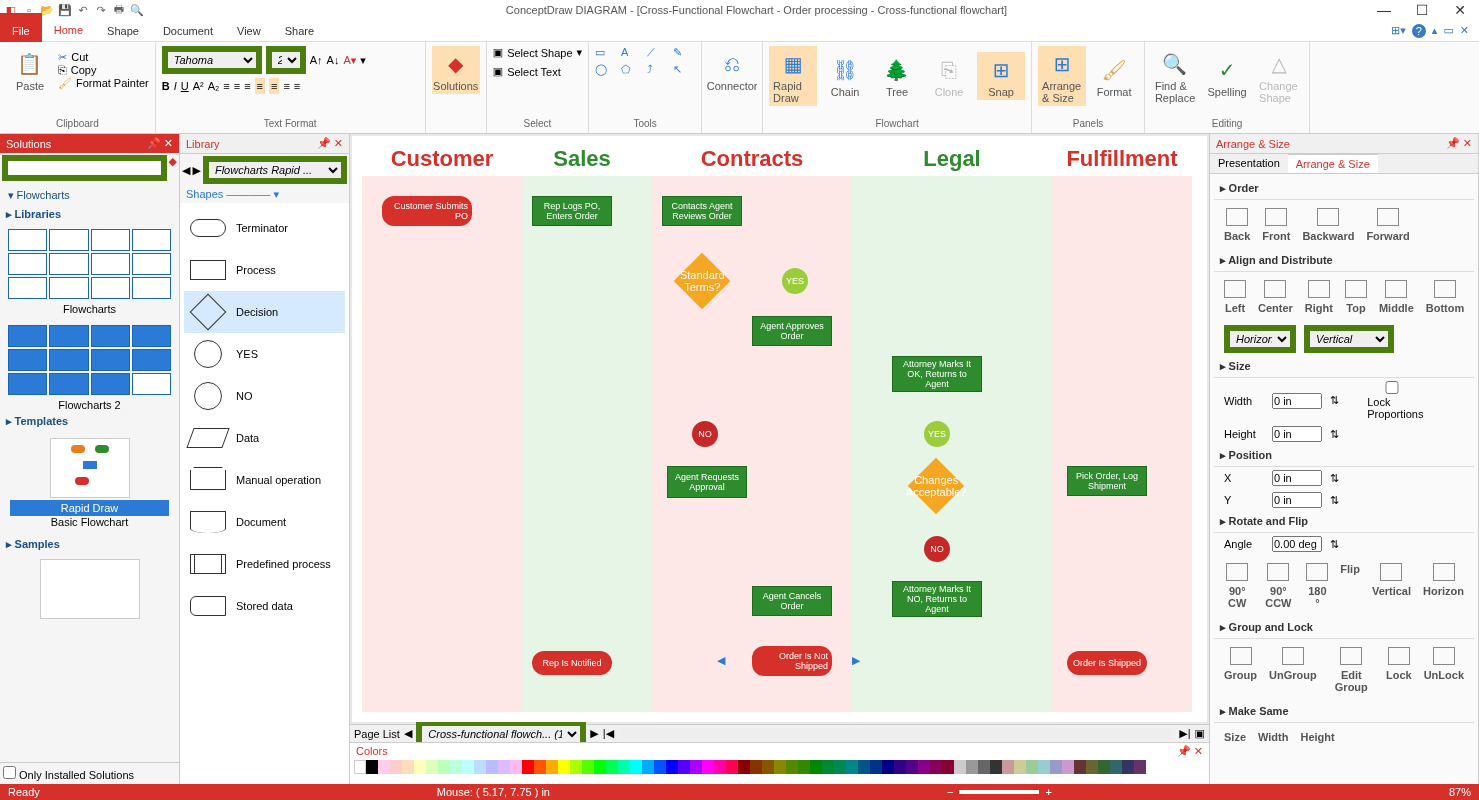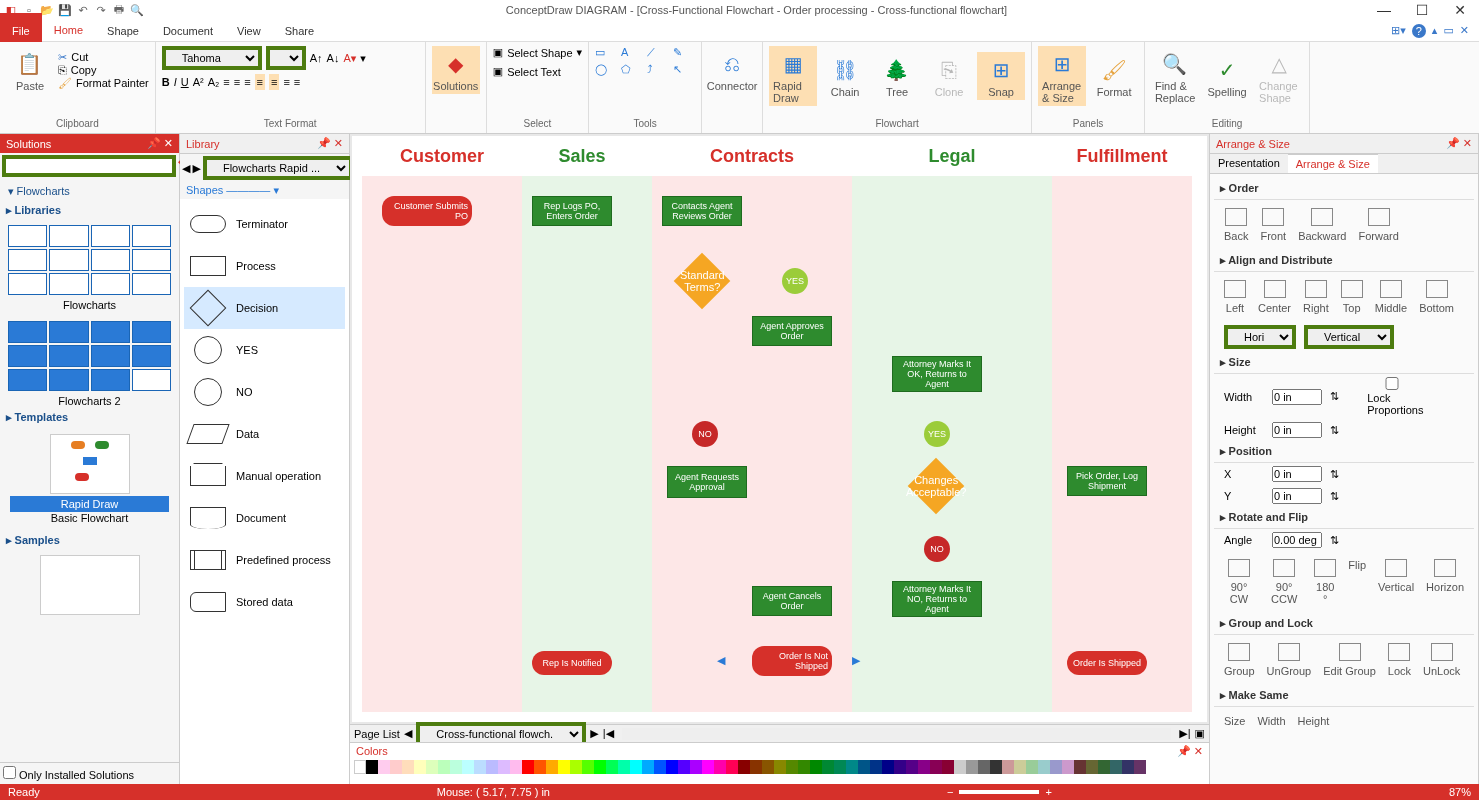--- a/index.html
+++ b/index.html
@@ -17,58 +17,58 @@
 .menu-bar .right{margin-left:auto;display:flex;gap:6px;padding-right:10px;color:#3a78c9;}
 .ribbon{height:92px;display:flex;background:#fafafa;border-bottom:1px solid #ccc;}
 .ribbon-group{border-right:1px solid #ddd;padding:4px 6px;display:flex;flex-direction:column;justify-content:space-between;}
 .ribbon-group .label{text-align:center;color:#666;font-size:10px;padding-top:2px;}
 .ribbon-row{display:flex;gap:4px;align-items:center;}
 .ribbon-btn{display:flex;flex-direction:column;align-items:center;padding:2px 4px;color:#555;}
 .ribbon-btn .icon{width:24px;height:24px;display:flex;align-items:center;justify-content:center;font-size:16px;}
 .ribbon-btn.large{width:48px;}
 .ribbon-btn.large .icon{width:32px;height:32px;font-size:20px;}
 .ribbon-btn.highlighted{background:#fddfb3;}
-select,input[type=text]{border:4px solid #4d7c0f;padding:1px 12px;font-size:11px;}
+select,input[type=text]{border:6px solid #4d7c0f;padding:1px 2px;font-size:11px;font-style:italic;}
 .content{flex:1;display:flex;overflow:hidden;}
 .panel{background:#f5f5f5;display:flex;flex-direction:column;border-right:1px solid #ccc;}
 .panel-header{background:#d6302a;color:#fff;padding:3px 6px;display:flex;justify-content:space-between;align-items:center;}
 .panel-header.light{background:#f0f0f0;color:#d6302a;border-bottom:1px solid #ccc;}
 .panel-body{flex:1;overflow-y:auto;padding:4px;}
 .solutions{width:180px;}
 .solutions .tree-item{padding:2px 4px;color:#1a4f8a;}
 .solutions .tree-header{font-weight:bold;color:#1a4f8a;padding:4px 2px;}
 .solutions .shape-grid{display:grid;grid-template-columns:repeat(4,1fr);gap:2px;padding:4px;}
 .solutions .shape-grid div{border:1px solid #1a65b5;height:22px;background:#fff;}
 .library{width:170px;}
 .library .shape-row{display:flex;align-items:center;gap:8px;padding:6px 4px;}
 .library .shape-row .shape{width:40px;height:30px;display:flex;align-items:center;justify-content:center;}
 .canvas-area{flex:1;display:flex;flex-direction:column;background:#e8e8e8;}
 .canvas{flex:1;background:#fff;position:relative;margin:2px;}
-.lane-header{position:absolute;top:10px;font-size:18px;font-weight:bold;text-align:center;width:160px;}
+.lane-header{position:absolute;top:10px;font-size:22px;font-weight:bold;text-align:center;width:160px;}
 .lane{position:absolute;top:40px;bottom:10px;width:160px;}
 .lane.red{background:#fde7e7;}
 .lane.green{background:#e7f5e7;}
 .shape-box{position:absolute;color:#fff;font-size:9px;display:flex;align-items:center;justify-content:center;text-align:center;padding:4px;}
 .shape-box.green{background:#2e8b2e;border:1px solid #1e6b1e;}
 .shape-box.red{background:#d6302a;border-radius:12px;text-align:right;}
 .shape-box.diamond{background:#f5a623;transform:rotate(45deg);}
 .shape-box.diamond span{transform:rotate(-45deg);}
 .shape-box.circle{border-radius:50%;}
 .page-bar{height:18px;display:flex;align-items:center;gap:4px;padding:0 4px;background:#f0f0f0;border-top:1px solid #ccc;font-size:10px;}
 .colors-panel{height:42px;background:#fff;border-top:1px solid #ccc;}
 .colors-panel .hdr{color:#d6302a;padding:2px 6px;display:flex;justify-content:space-between;}
 .colors-panel .swatches{display:flex;height:18px;padding:0 4px;}
 .colors-panel .swatches div{width:12px;height:14px;}
 .right-panel{width:270px;border-left:1px solid #ccc;}
 .right-panel .tabs{display:flex;border-bottom:1px solid #ccc;background:#f0f0f0;}
 .right-panel .tabs div{padding:3px 8px;}
 .right-panel .tabs div.active{background:#fff;color:#d6302a;border-top:1px solid #ccc;}
 .right-panel .section-hdr{font-weight:bold;color:#333;padding:4px 6px;border-bottom:1px solid #ddd;}
 .right-panel .btn-grid{display:flex;gap:12px;padding:8px 10px;justify-content:flex-start;}
-.right-panel .btn-grid .btn{display:flex;flex-direction:column;align-items:center;gap:4px;color:#555;text-align:center;}
+.right-panel .btn-grid .btn{display:flex;flex-direction:column;align-items:center;gap:4px;color:#555;text-align:center;font-weight:bold;}
 .right-panel .btn-grid .btn .ic{width:22px;height:18px;border:1px solid #888;}
 .right-panel .form-row{display:flex;align-items:center;gap:8px;padding:3px 10px;}
 .right-panel .form-row label{width:40px;}
 .right-panel .form-row input{width:50px;}
 .status-bar{height:16px;background:#d6302a;color:#fff;display:flex;align-items:center;padding:0 8px;font-size:10px;}
 .status-bar .mid{margin:0 auto;}
 .status-bar .zoom{margin-left:auto;}
 </style>
 </head>
 <body>

